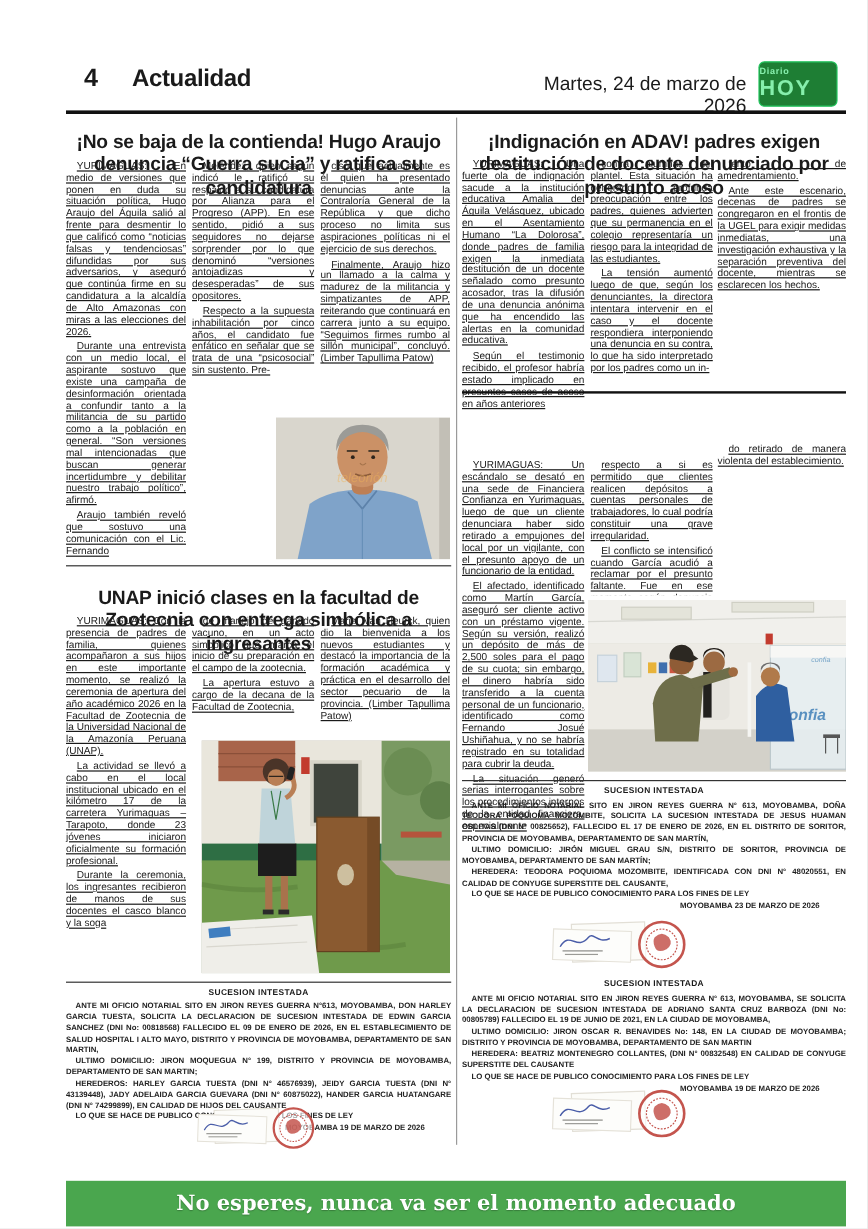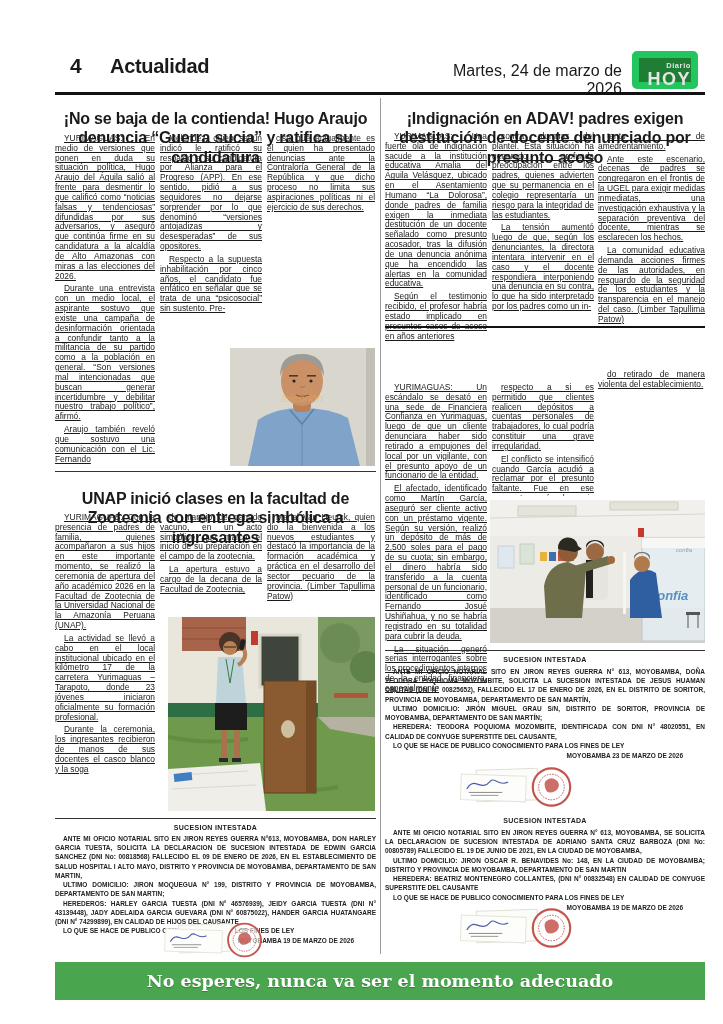--- a/index.html
+++ b/index.html
@@ -4,22 +4,22 @@
 <style>
   html,body{margin:0;padding:0;background:#dcdcdc;}
   #page{position:relative;width:723px;height:1024px;margin:0 auto;background:#ffffff;
         font-family:"Liberation Sans",sans-serif;color:#1a1a1a;overflow:hidden;}
   .abs{position:absolute;}
 
   
   .pagenum{left:70px;top:54px;font-size:21px;font-weight:bold;}
   .section{left:110px;top:55px;font-size:20px;font-weight:bold;letter-spacing:-.3px;}
   .pdate{left:430px;top:62px;width:192px;text-align:right;font-size:16px;}
-  .logo{left:632px;top:51px;width:66px;height:38px;background:#1e7e34;border:7px solid #22c55e;
-        border-radius:5px;color:#e5e5e5;text-align:right;box-sizing:border-box;}
+  .logo{left:632px;top:51px;width:66px;height:38px;background:#1e7e34;border:1px solid #22c55e;
+        border-radius:5px;color:#86efac;text-align:left;box-sizing:border-box;}
   .logo .t{display:block;font-size:7.5px;font-weight:bold;margin-top:3px;letter-spacing:.6px;}
   .logo .m{display:block;font-size:18px;font-weight:bold;line-height:1;letter-spacing:1.5px;}
   .hrule{left:55px;top:92px;width:650px;height:3px;background:#111;}
   .vrule{left:380px;top:98px;width:1px;height:856px;background:#9a9a9a;}
 
   
   .d-left-1{left:55px;top:471px;width:321px;height:1px;background:#333;}
   .d-left-2{left:55px;top:818px;width:321px;height:1px;background:#333;}
   .d-right-1{left:385px;top:326px;width:320px;height:2px;background:#111;}
   .d-right-2{left:385px;top:650px;width:320px;height:1px;background:#333;}
@@ -39,21 +39,21 @@
 
   
   .legal-title{position:absolute;font-size:7px;font-weight:bold;text-align:center;letter-spacing:.3px;}
   .legal{position:absolute;font-size:6.5px;font-weight:bold;line-height:1.42;text-align:justify;color:#222;}
   .legal p{margin:0;text-indent:8px;}
   .legal .ldate{text-indent:0;text-align:right;padding-right:22px;margin-top:1px;}
   .seal{position:absolute;}
   .seal svg{display:block;width:100%;height:100%;}
 
   
-  .banner{left:55px;top:962px;width:650px;height:38px;background:#4aa64e;color:#fff;
+  .banner{left:55px;top:984px;width:650px;height:38px;background:#4aa64e;color:#fff;
           font-family:"DejaVu Serif",serif;font-weight:bold;font-size:17.5px;
           text-align:center;line-height:38px;text-shadow:0 1px 1px rgba(0,0,0,.25);}
 </style>
 </head>
 <body>
 
 <div id="page">
 
   <div class="abs pagenum">4</div>
   <div class="abs section">Actualidad</div>
@@ -70,20 +70,21 @@
     <p>YURIMAGUAS: En medio de versiones que ponen en duda su situación política, Hugo Araujo del Águila salió al frente para desmentir lo que calificó como “noticias falsas y tendenciosas” difundidas por sus adversarios, y aseguró que continúa firme en su candidatura a la alcaldía de Alto Amazonas con miras a las elecciones del 2026.</p>
     <p>Durante una entrevista con un medio local, el aspirante sostuvo que existe una campaña de desinformación orientada a confundir tanto a la militancia de su partido como a la población en general. “Son versiones mal intencionadas que buscan generar incertidumbre y debilitar nuestro trabajo político”, afirmó.</p>
     <p>Araujo también reveló que sostuvo una comunicación con el Lic. Fernando</p>
   </div>
   <div class="col clip" style="left:160px;top:134px;width:102px;height:210px;">
     <p>Meléndez, quien según indicó le ratificó su respaldo a su candidatura por Alianza para el Progreso (APP). En ese sentido, pidió a sus seguidores no dejarse sorprender por lo que denominó “versiones antojadizas y desesperadas” de sus opositores.</p>
     <p>Respecto a la supuesta inhabilitación por cinco años, el candidato fue enfático en señalar que se trata de una “psicosocial” sin sustento. Pre-</p>
   </div>
   <div class="col" style="left:267px;top:134px;width:108px;">
     <p>cisó que actualmente es él quien ha presentado denuncias ante la Contraloría General de la República y que dicho proceso no limita sus aspiraciones políticas ni el ejercicio de sus derechos.</p>
+    <p>Finalmente, Araujo hizo un llamado a la calma y madurez de la militancia y simpatizantes de APP, reiterando que continuará en carrera junto a su equipo. “Seguimos firmes rumbo al sillón municipal”, concluyó. (Limber Tapullima Patow)</p>
   </div>
   <div class="photo" style="left:230px;top:348px;width:145px;height:118px;">
     <svg viewBox="0 0 145 118" preserveAspectRatio="none">
       <rect width="145" height="118" fill="#d9d6cd"></rect>
       <rect x="136" width="9" height="118" fill="#c2bfb6"></rect>
       <path d="M18,118 L28,72 Q45,60 72,60 Q100,60 118,70 L130,118 Z" fill="#7fa3c9"></path>
       <path d="M60,62 L72,76 L84,61" stroke="#5d82aa" stroke-width="1.5" fill="none"></path>
       <line x1="72" y1="76" x2="72" y2="118" stroke="#6790b8" stroke-width="1"></line>
       <rect x="63" y="46" width="18" height="18" rx="6" fill="#bd7f55"></rect>
       <ellipse cx="72" cy="33" rx="21" ry="25" fill="#cb9166"></ellipse>
@@ -178,21 +179,20 @@
     <p>YURIMAGUAS: Una fuerte ola de indignación sacude a la institución educativa Amalia del Águila Velásquez, ubicado en el Asentamiento Humano “La Dolorosa”, donde padres de familia exigen la inmediata destitución de un docente señalado como presunto acosador, tras la difusión de una denuncia anónima que ha encendido las alertas en la comunidad educativa.</p>
     <p>Según el testimonio recibido, el profesor habría estado implicado en presuntos casos de acoso en años anteriores</p>
   </div>
   <div class="col" style="left:492px;top:132px;width:102px;">
     <p>contra alumnas del plantel. Esta situación ha generado profunda preocupación entre los padres, quienes advierten que su permanencia en el colegio representaría un riesgo para la integridad de las estudiantes.</p>
     <p>La tensión aumentó luego de que, según los denunciantes, la directora intentara intervenir en el caso y el docente respondiera interponiendo una denuncia en su contra, lo que ha sido interpretado por los padres como un in-</p>
   </div>
   <div class="col" style="left:598px;top:132px;width:107px;">
     <p>tento de amedrentamiento.</p>
     <p>Ante este escenario, decenas de padres se congregaron en el frontis de la UGEL para exigir medidas inmediatas, una investigación exhaustiva y la separación preventiva del docente, mientras se esclarecen los hechos.</p>
-    <p>La comunidad educativa demanda acciones firmes de las autoridades, en resguardo de la seguridad de los estudiantes y la transparencia en el manejo del caso. (Limber Tapullima Patow)</p>
   </div>
 
   <div class="abs d-right-1"></div>
 
   <div class="col" style="left:385px;top:383px;width:102px;">
     <p>YURIMAGUAS: Un escándalo se desató en una sede de Financiera Confianza en Yurimaguas, luego de que un cliente denunciara haber sido retirado a empujones del local por un vigilante, con el presunto apoyo de un funcionario de la entidad.</p>
     <p>El afectado, identificado como Martín García, aseguró ser cliente activo con un préstamo vigente. Según su versión, realizó un depósito de más de 2,500 soles para el pago de su cuota; sin embargo, el dinero habría sido transferido a la cuenta personal de un funcionario, identificado como Fernando Josué Ushiñahua, y no se habría registrado en su totalidad para cubrir la deuda.</p>
     <p>La situación generó serias interrogantes sobre los procedimientos internos de la entidad financiera, especialmente</p>
   </div>
   <div class="col clip" style="left:492px;top:383px;width:102px;height:113px;">

